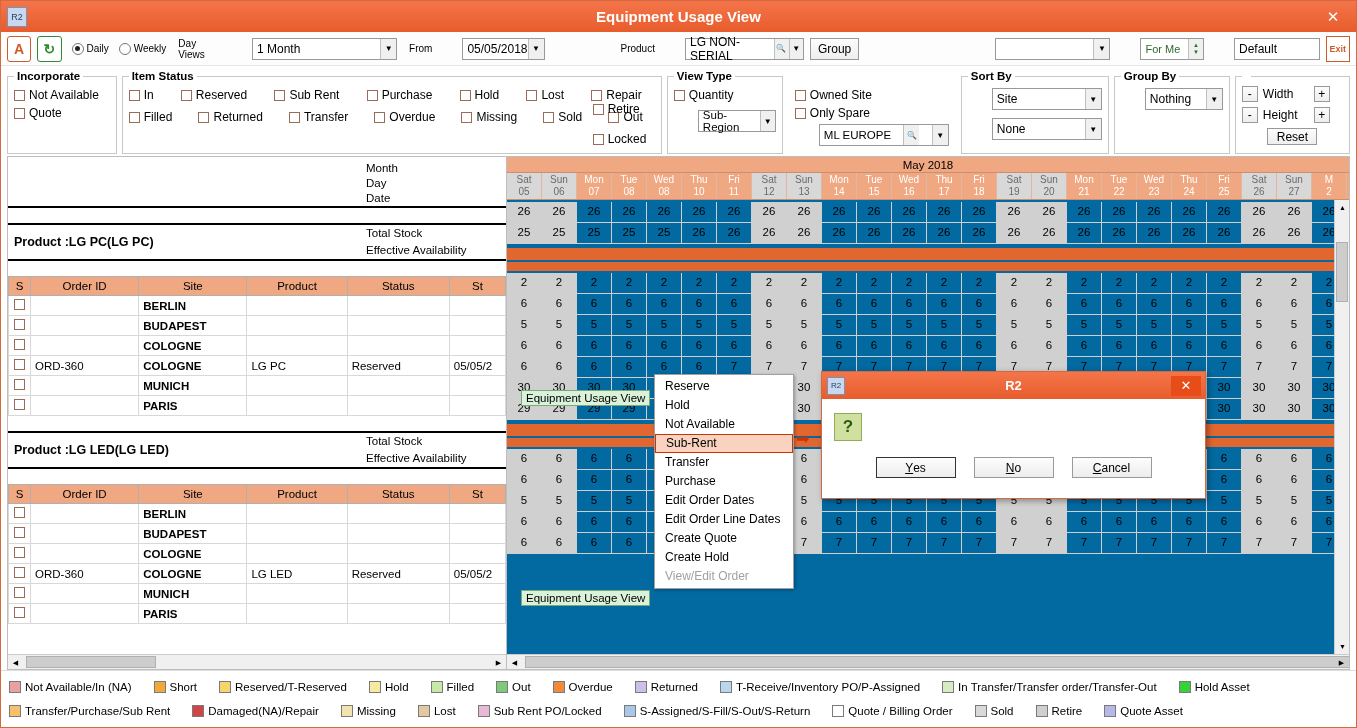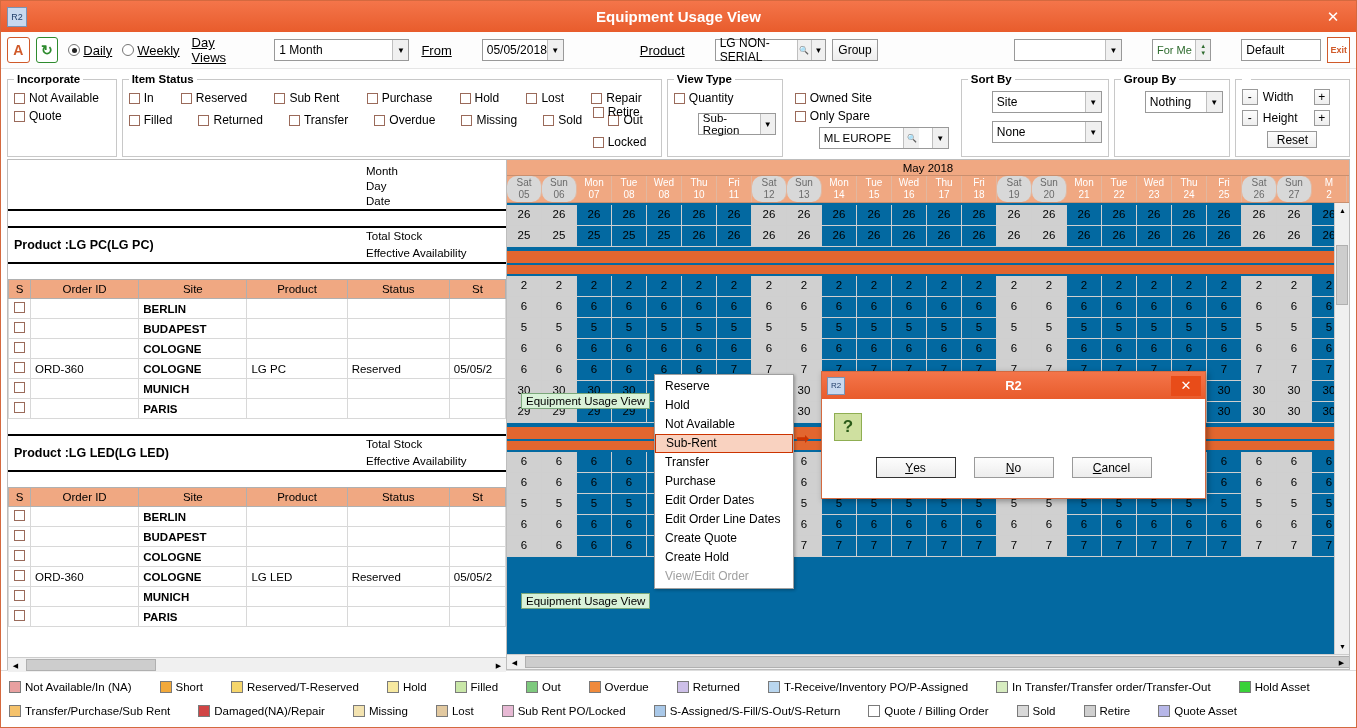--- a/index.html
+++ b/index.html
@@ -58,21 +58,21 @@
   }
   .tbtn.green { color:#2e8b2e;border-color:#2e8b2e; }
   .radio-wrap { display:flex;align-items:center;gap:3px;margin-left:4px; }
   .radio {
     width:12px;height:12px;border-radius:50%;border:1px solid #767676;background:#fff;
     display:inline-block;position:relative;
   }
   .radio.on::after {
     content:"";position:absolute;inset:2.5px;border-radius:50%;background:#222;
   }
-  .lbl { font-size:13px;text-decoration:underline; }
+  .lbl { font-size:10px; }
   .combo {
     height:22px;border:1px solid #999;background:#fff;
     display:flex;align-items:center;
     padding:0 0 0 4px;font-size:12px;position:relative;margin-left:24px;
   }
   .combo .arrow {
     width:16px;height:100%;margin-left:auto;
     border-left:1px solid #bfbfbf;background:#f0f0f0;
     display:flex;align-items:center;justify-content:center;font-size:8px;
   }
@@ -130,21 +130,21 @@
   .minibox { width:11px;height:11px;border:1px solid #9a6a5a;background:#fff;display:inline-block; }
   td.site { font-weight:bold; }
   
   .calhdr { background:#f0a882;border-bottom:1px solid #c98f6f; }
   .calmonth { text-align:center;font-size:11.5px;height:16px;line-height:16px;border-bottom:1px solid #c98f6f; }
   .daysrow { display:flex;height:26px;font-size:10px;color:#fff; }
   .daycell {
     width:35px;flex:0 0 35px;border-right:1px solid #e2b79f;text-align:center;
     display:flex;flex-direction:column;justify-content:center;line-height:12px;
   }
-  .daycell.we { background:#d8d8d8;color:#6b6b6b;border-radius:10px; }
+  .daycell.we { background:#d8d8d8;color:#6b6b6b; }
   .gridwrap { flex:1 1 auto;position:relative;overflow:hidden; }
   .grow { display:flex;height:21px; }
   .gcell {
     width:35px;flex:0 0 35px;border:1px solid #cfcfcf;border-top:none;border-left:none;
     text-align:center;font-size:11.5px;line-height:19px;
   }
   .gcell.we { background:#d0d0d0; }
   .band { height:9px;background:#e2662f;margin:2px 0; }
   .band2 { height:12px;background:#e2662f; }
   
@@ -153,21 +153,21 @@
   }
   .vscroll .thumb { position:absolute;top:42px;left:1px;width:12px;height:60px;background:#cdcdcd;border:1px solid #b0b0b0; }
   .vscroll .ar { position:absolute;left:0;width:15px;height:15px;display:flex;align-items:center;justify-content:center;font-size:7px;background:#f0f0f0; }
   .hscroll { height:15px;background:#f0f0f0;border-top:1px solid #ccc;position:relative;flex:0 0 15px; }
   .hscroll .thumb { position:absolute;left:18px;top:1px;height:12px;width:130px;background:#cdcdcd;border:1px solid #b0b0b0; }
   .hscroll .ar { position:absolute;top:0;width:15px;height:15px;display:flex;align-items:center;justify-content:center;font-size:7px; }
   
   .legend {
     flex:0 0 54px;padding:4px 8px;background:#fff;border-top:1px solid #ddd;
   }
-  .legrow { display:flex;align-items:center;gap:18px;height:24px;flex-wrap:nowrap; }
+  .legrow { display:flex;align-items:center;gap:12px;height:24px;flex-wrap:nowrap; }
   .legitem { display:flex;align-items:center;gap:4px;margin-right:10px;white-space:nowrap;font-size:11.5px; }
   .swatch { width:12px;height:12px;border:1px solid #7a7a7a;display:inline-block; }
   
   .ctxmenu {
     position:absolute;left:653px;top:373px;width:140px;background:#fff;border:1px solid #a0a0a0;
     box-shadow:1px 1px 3px rgba(0,0,0,.3);z-index:40;padding:2px 0;
   }
   .ctxitem { height:19px;line-height:19px;padding-left:10px;font-size:12px; }
   .ctxitem.sel { background:#f9d2c0;border:1px solid #cc3300;height:19px;line-height:17px; }
   .ctxitem.dis { color:#a0a0a0; }

